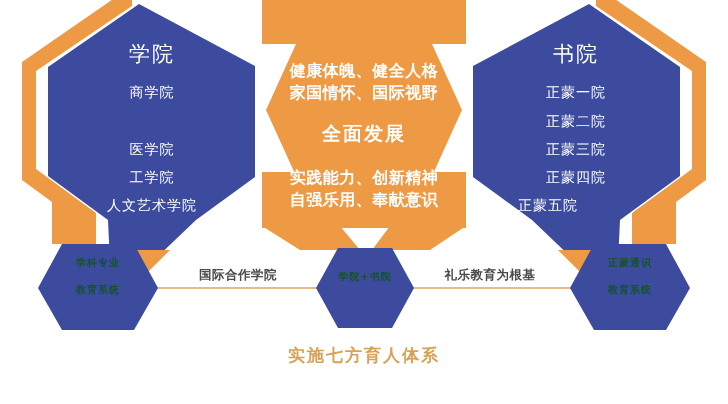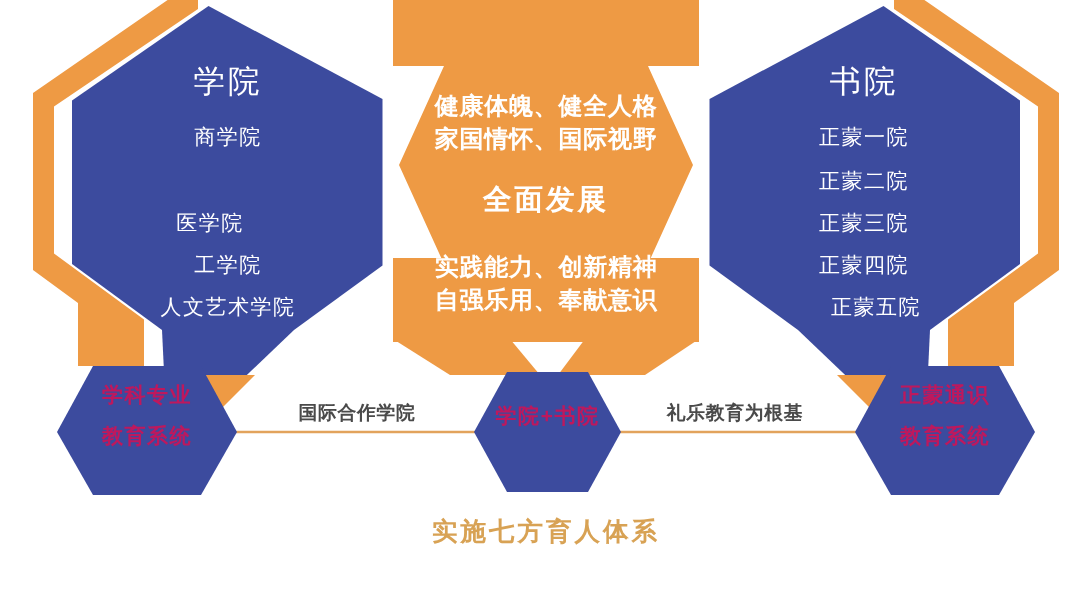--- a/index.html
+++ b/index.html
@@ -51,25 +51,24 @@
     font-weight: 700;
     letter-spacing: 2px;
   }
   .center-line {
     color: #ffffff;
     font-size: 16px;
     font-weight: 700;
     letter-spacing: 0.5px;
   }
   .hex-line {
-    color: #be185d;
-    font-size: 14px;
+    color: #14532d;
+    font-size: 10px;
     font-weight: 700;
     letter-spacing: 1px;
-    font-family: Liberation Mono, monospace;
   }
   .conn-label {
     color: #4a4a4a;
     font-size: 12.5px;
     font-weight: 700;
     letter-spacing: 0.5px;
   }
   .footer-title {
     color: #d8a254;
     font-size: 17px;
@@ -118,39 +117,39 @@
 
     <path fill="#3c4b9e" d="M 338 248 L 392 248 L 414 288 L 392 328 L 338 328 L 316 288 Z"></path>
 
     <path fill="#3c4b9e" d="M 594 244 L 666 244 L 690 288 L 666 330 L 594 330 L 570 288 Z"></path>
 
   </svg>
 
   <div class="txt panel-title" style="left:152px; top:43px;">学院</div>
 
   <div class="txt panel-item" style="left:152px; top:85px;">商学院</div>
-  <div class="txt panel-item" style="left:140px; top:142px;">医学院</div>
+  <div class="txt panel-item" style="left:152px; top:142px;">医学院</div>
   <div class="txt panel-item" style="left:152px; top:170px;">工学院</div>
   <div class="txt panel-item" style="left:152px; top:198px;">人文艺术学院</div>
 
   <div class="txt center-line" style="left:364px; top:63px;">健康体魄、健全人格</div>
   <div class="txt center-line" style="left:364px; top:85px;">家国情怀、国际视野</div>
 
   <div class="txt center-title" style="left:364px; top:124px;">全面发展</div>
 
   <div class="txt center-line" style="left:364px; top:170px;">实践能力、创新精神</div>
   <div class="txt center-line" style="left:364px; top:192px;">自强乐用、奉献意识</div>
 
   <div class="txt panel-title" style="left:576px; top:43px;">书院</div>
 
   <div class="txt panel-item" style="left:576px; top:85px;">正蒙一院</div>
   <div class="txt panel-item" style="left:576px; top:114px;">正蒙二院</div>
   <div class="txt panel-item" style="left:576px; top:142px;">正蒙三院</div>
   <div class="txt panel-item" style="left:576px; top:170px;">正蒙四院</div>
-  <div class="txt panel-item" style="left:584px; top:198px;">正蒙五院</div>
+  <div class="txt panel-item" style="left:548px; top:198px;">正蒙五院</div>
 
   <div class="txt hex-line" style="left:98px; top:258px;">学科专业</div>
   <div class="txt hex-line" style="left:98px; top:285px;">教育系统</div>
 
   <div class="txt hex-line" style="left:365px; top:272px;">学院+书院</div>
 
   <div class="txt hex-line" style="left:630px; top:258px;">正蒙通识</div>
   <div class="txt hex-line" style="left:630px; top:285px;">教育系统</div>
 
   <div class="txt conn-label" style="left:238px; top:268px;">国际合作学院</div>

